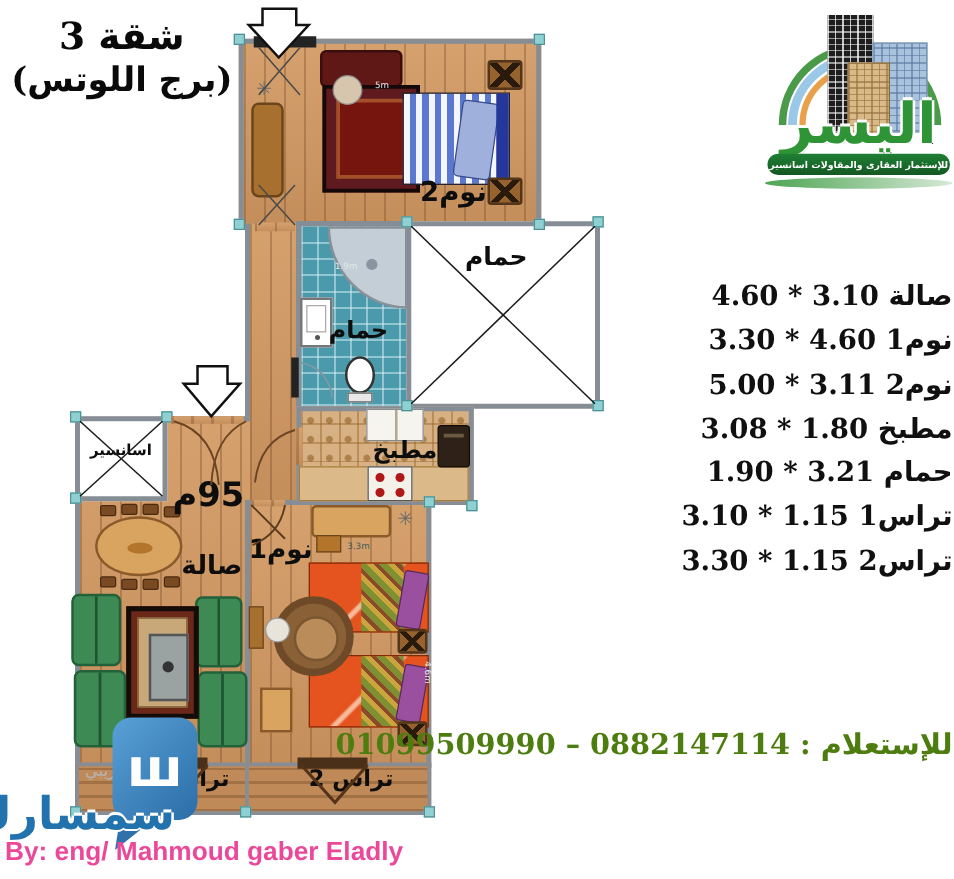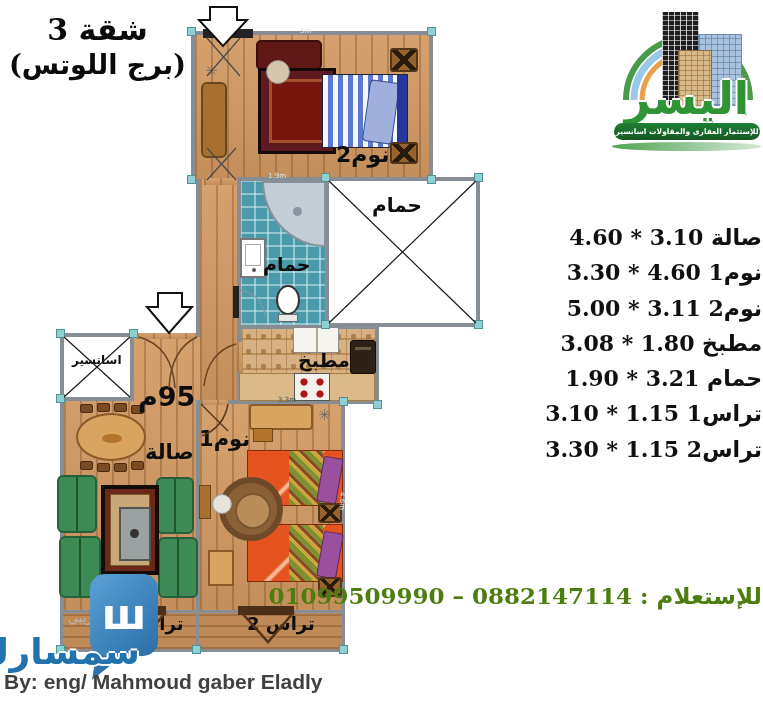--- a/index.html
+++ b/index.html
@@ -27,37 +27,37 @@
       background-image:linear-gradient(45deg,rgba(0,0,0,0) 42%,#2a1a0c 42% 58%,rgba(0,0,0,0) 58%),
                        linear-gradient(-45deg,rgba(0,0,0,0) 42%,#2a1a0c 42% 58%,rgba(0,0,0,0) 58%);}
   .sofa{background:#3d8a55;border:2px solid #24603a;border-radius:6px;
         background-image:linear-gradient(90deg,rgba(0,0,0,0) 46%,rgba(10,50,25,.6) 48% 52%,rgba(0,0,0,0) 54%);}
   .chair{background:#7a4a22;border:1px solid #4a2a10;border-radius:2px;}
   .patch{position:absolute;z-index:15;}
   .nd{position:absolute;width:7px;height:7px;background:#8fd0d2;border:1px solid #4f9194;z-index:14;}
   
   .rlabel{position:absolute;font-weight:bold;color:#0d0d0d;z-index:25;white-space:nowrap;
           font-family:"DejaVu Sans",sans-serif;}
-  .dimtag{position:absolute;font-size:7px;color:#2e5f63;z-index:25;white-space:nowrap;}
+  .dimtag{position:absolute;font-size:7px;color:#2e5f63;z-index:25;white-space:nowrap;margin-top:37px;}
   
   #dims{position:absolute;left:516px;top:220px;width:246px;z-index:25;direction:rtl;text-align:right;}
   .dim-line{height:35.3px;line-height:35.3px;font-size:22px;font-weight:bold;color:#101010;
             font-family:"DejaVu Serif","DejaVu Sans",serif;white-space:nowrap;}
   
   #title{position:absolute;left:5px;top:12px;width:185px;text-align:center;z-index:25;color:#0a0a0a;}
   #title .l1{font-size:30px;font-weight:bold;direction:ltr;
              font-family:"DejaVu Serif","DejaVu Sans",serif;}
   #title .l2{font-size:27px;font-weight:bold;direction:rtl;margin-top:2px;
              font-family:"DejaVu Serif","DejaVu Sans",serif;}
   #contact{position:absolute;left:350px;top:582px;width:412px;z-index:25;color:#4d7c0f;}
   #contact .c1{direction:rtl;font-size:23px;font-weight:bold;white-space:nowrap;text-align:left;
                font-family:"DejaVu Serif","DejaVu Sans",serif;}
   #contact .c2{font-size:24px;font-weight:bold;text-align:center;margin-top:4px;
                font-family:"DejaVu Serif","DejaVu Sans",serif;}
-  #credit{position:absolute;left:4px;top:670px;font-size:21px;font-weight:bold;color:#404040;
+  #credit{position:absolute;left:4px;top:670px;font-size:21px;font-weight:bold;color:#ec4899;
           z-index:60;font-family:"Liberation Sans",sans-serif;white-space:nowrap;}
   
   #logo{position:absolute;left:612px;top:4px;width:150px;height:150px;z-index:25;}
   #logo .bldg{position:absolute;z-index:2;}
   #logo .brand{position:absolute;left:0;top:72px;width:150px;text-align:center;z-index:3;
         font-size:45px;font-weight:bold;color:#2f9435;line-height:1;
         text-shadow:-2px 0 #fff,2px 0 #fff,0 -2px #fff,0 2px #fff,1px 1px #1a5c20;}
   #logo .ribbon{position:absolute;left:2px;top:119px;width:146px;height:17px;z-index:4;
         background:linear-gradient(#1f8034,#145722);border-radius:9px;color:#ffffff;
         font-size:7.5px;font-weight:bold;text-align:center;line-height:17px;direction:rtl;white-space:nowrap;}

